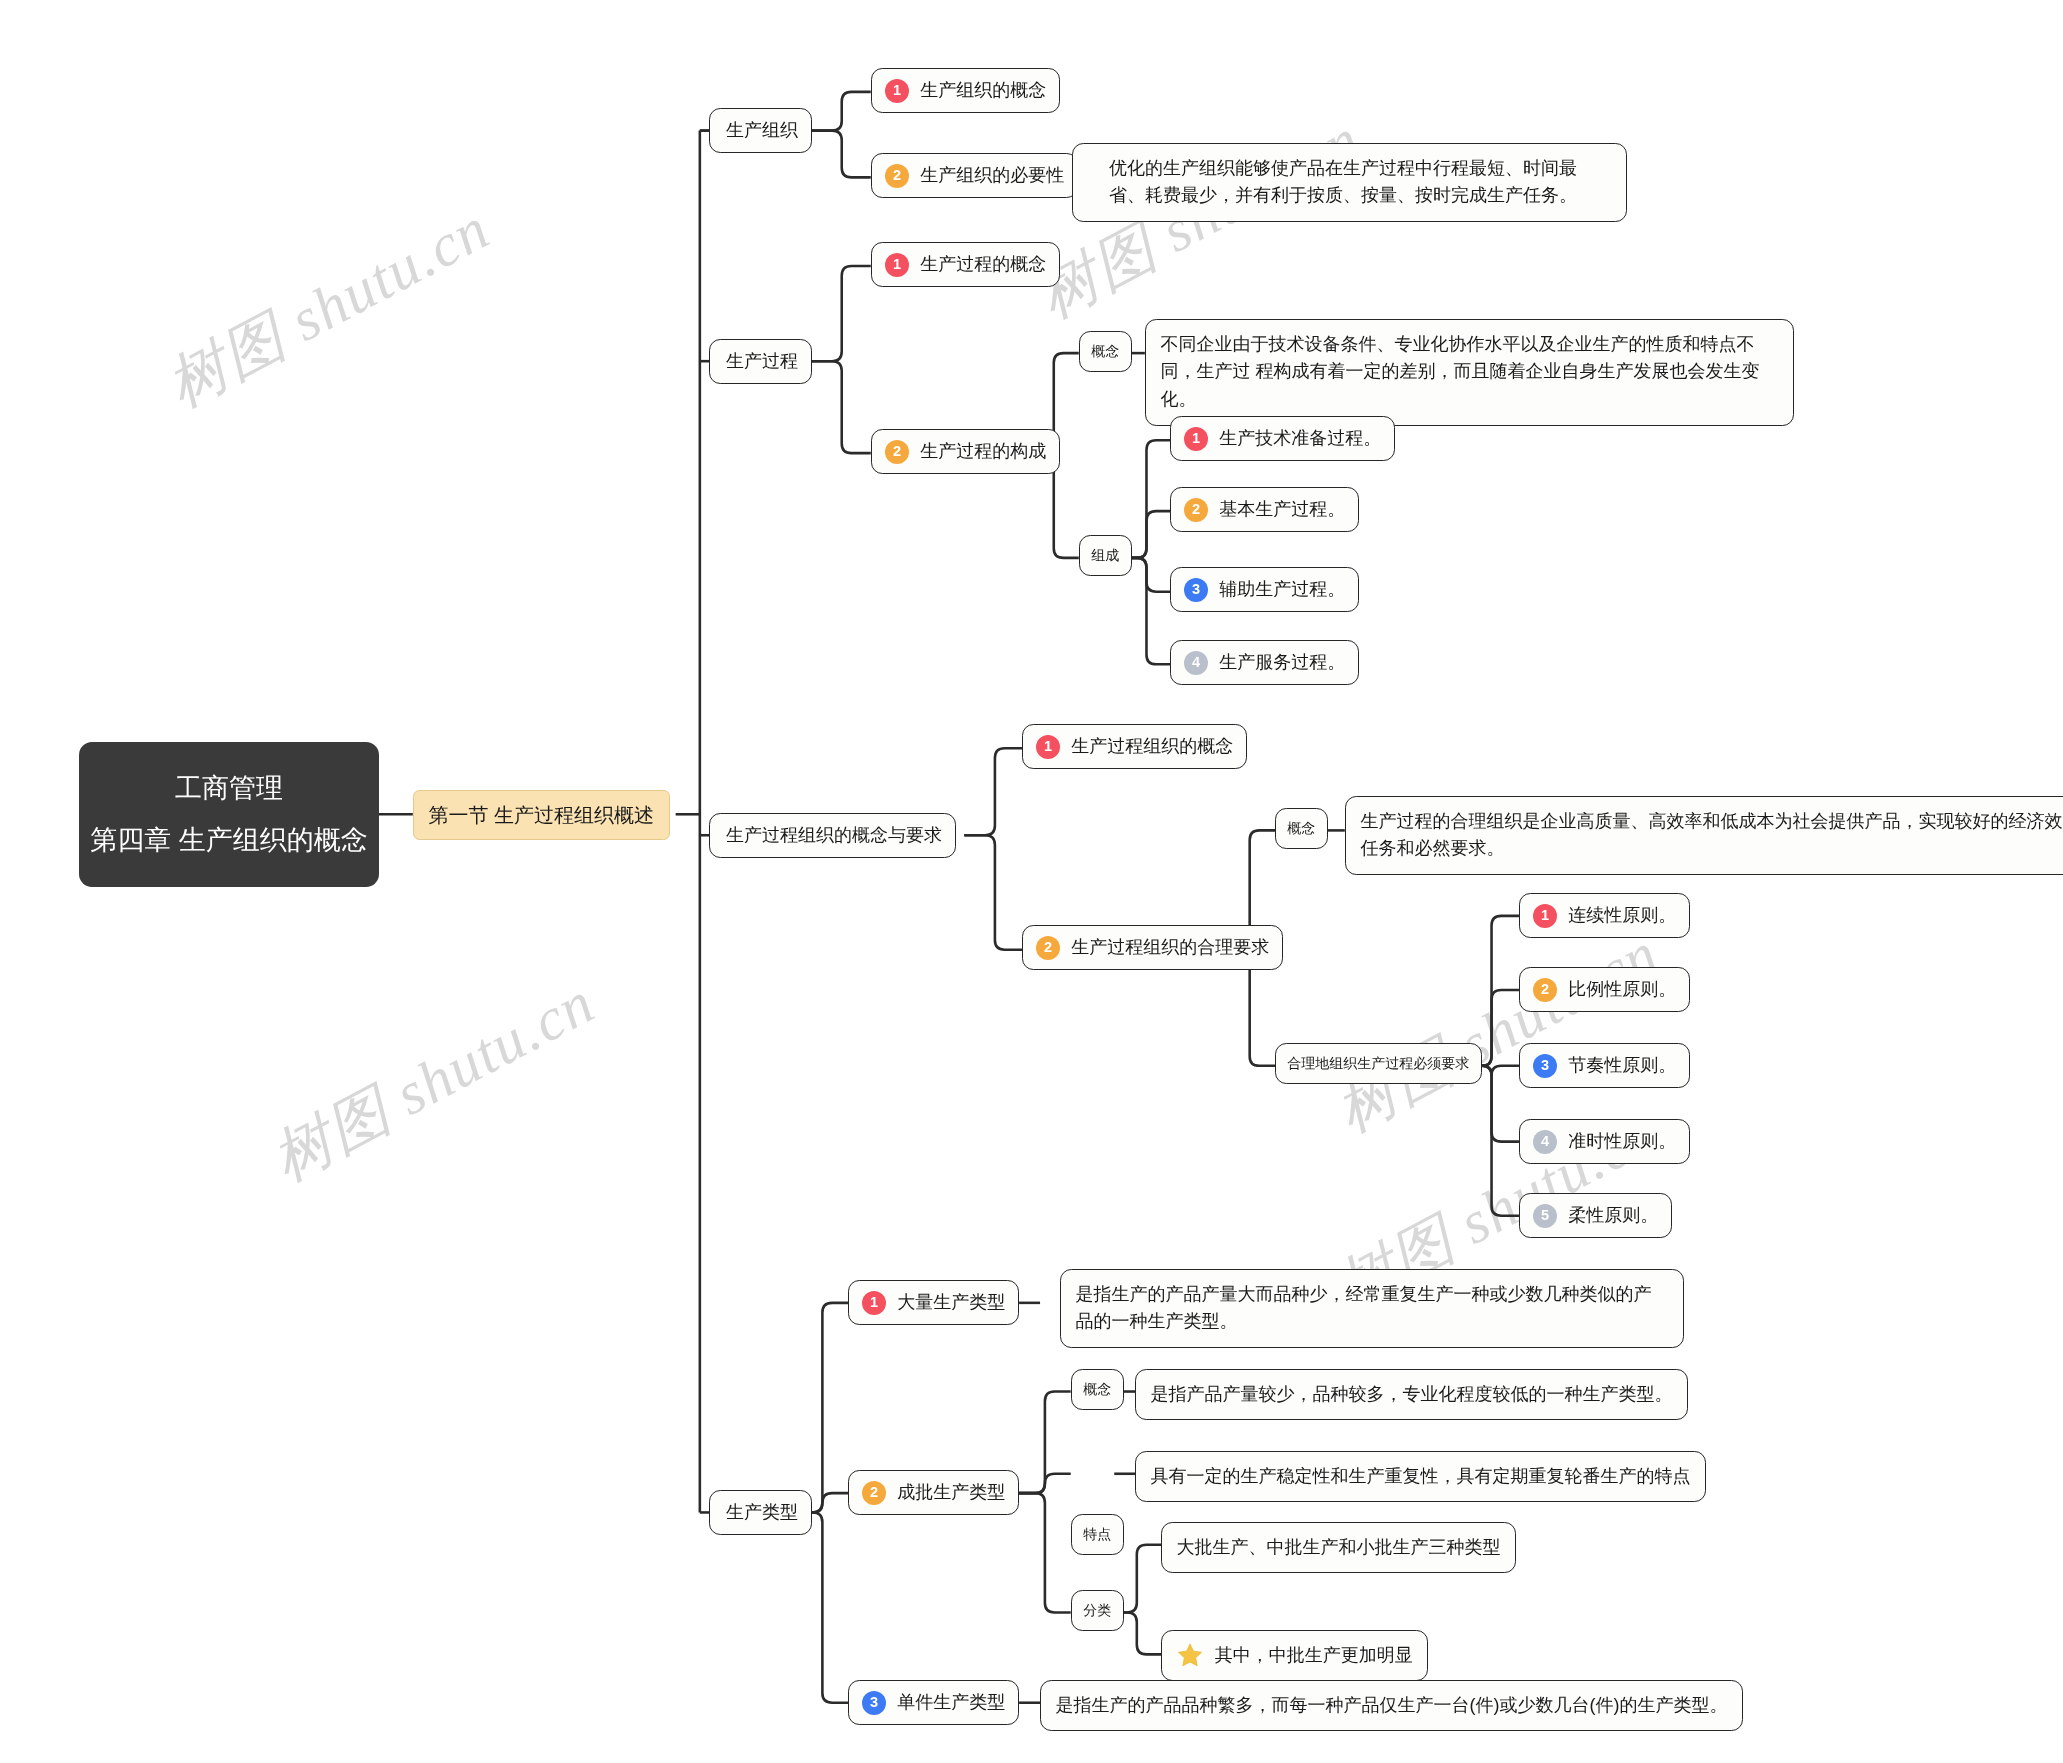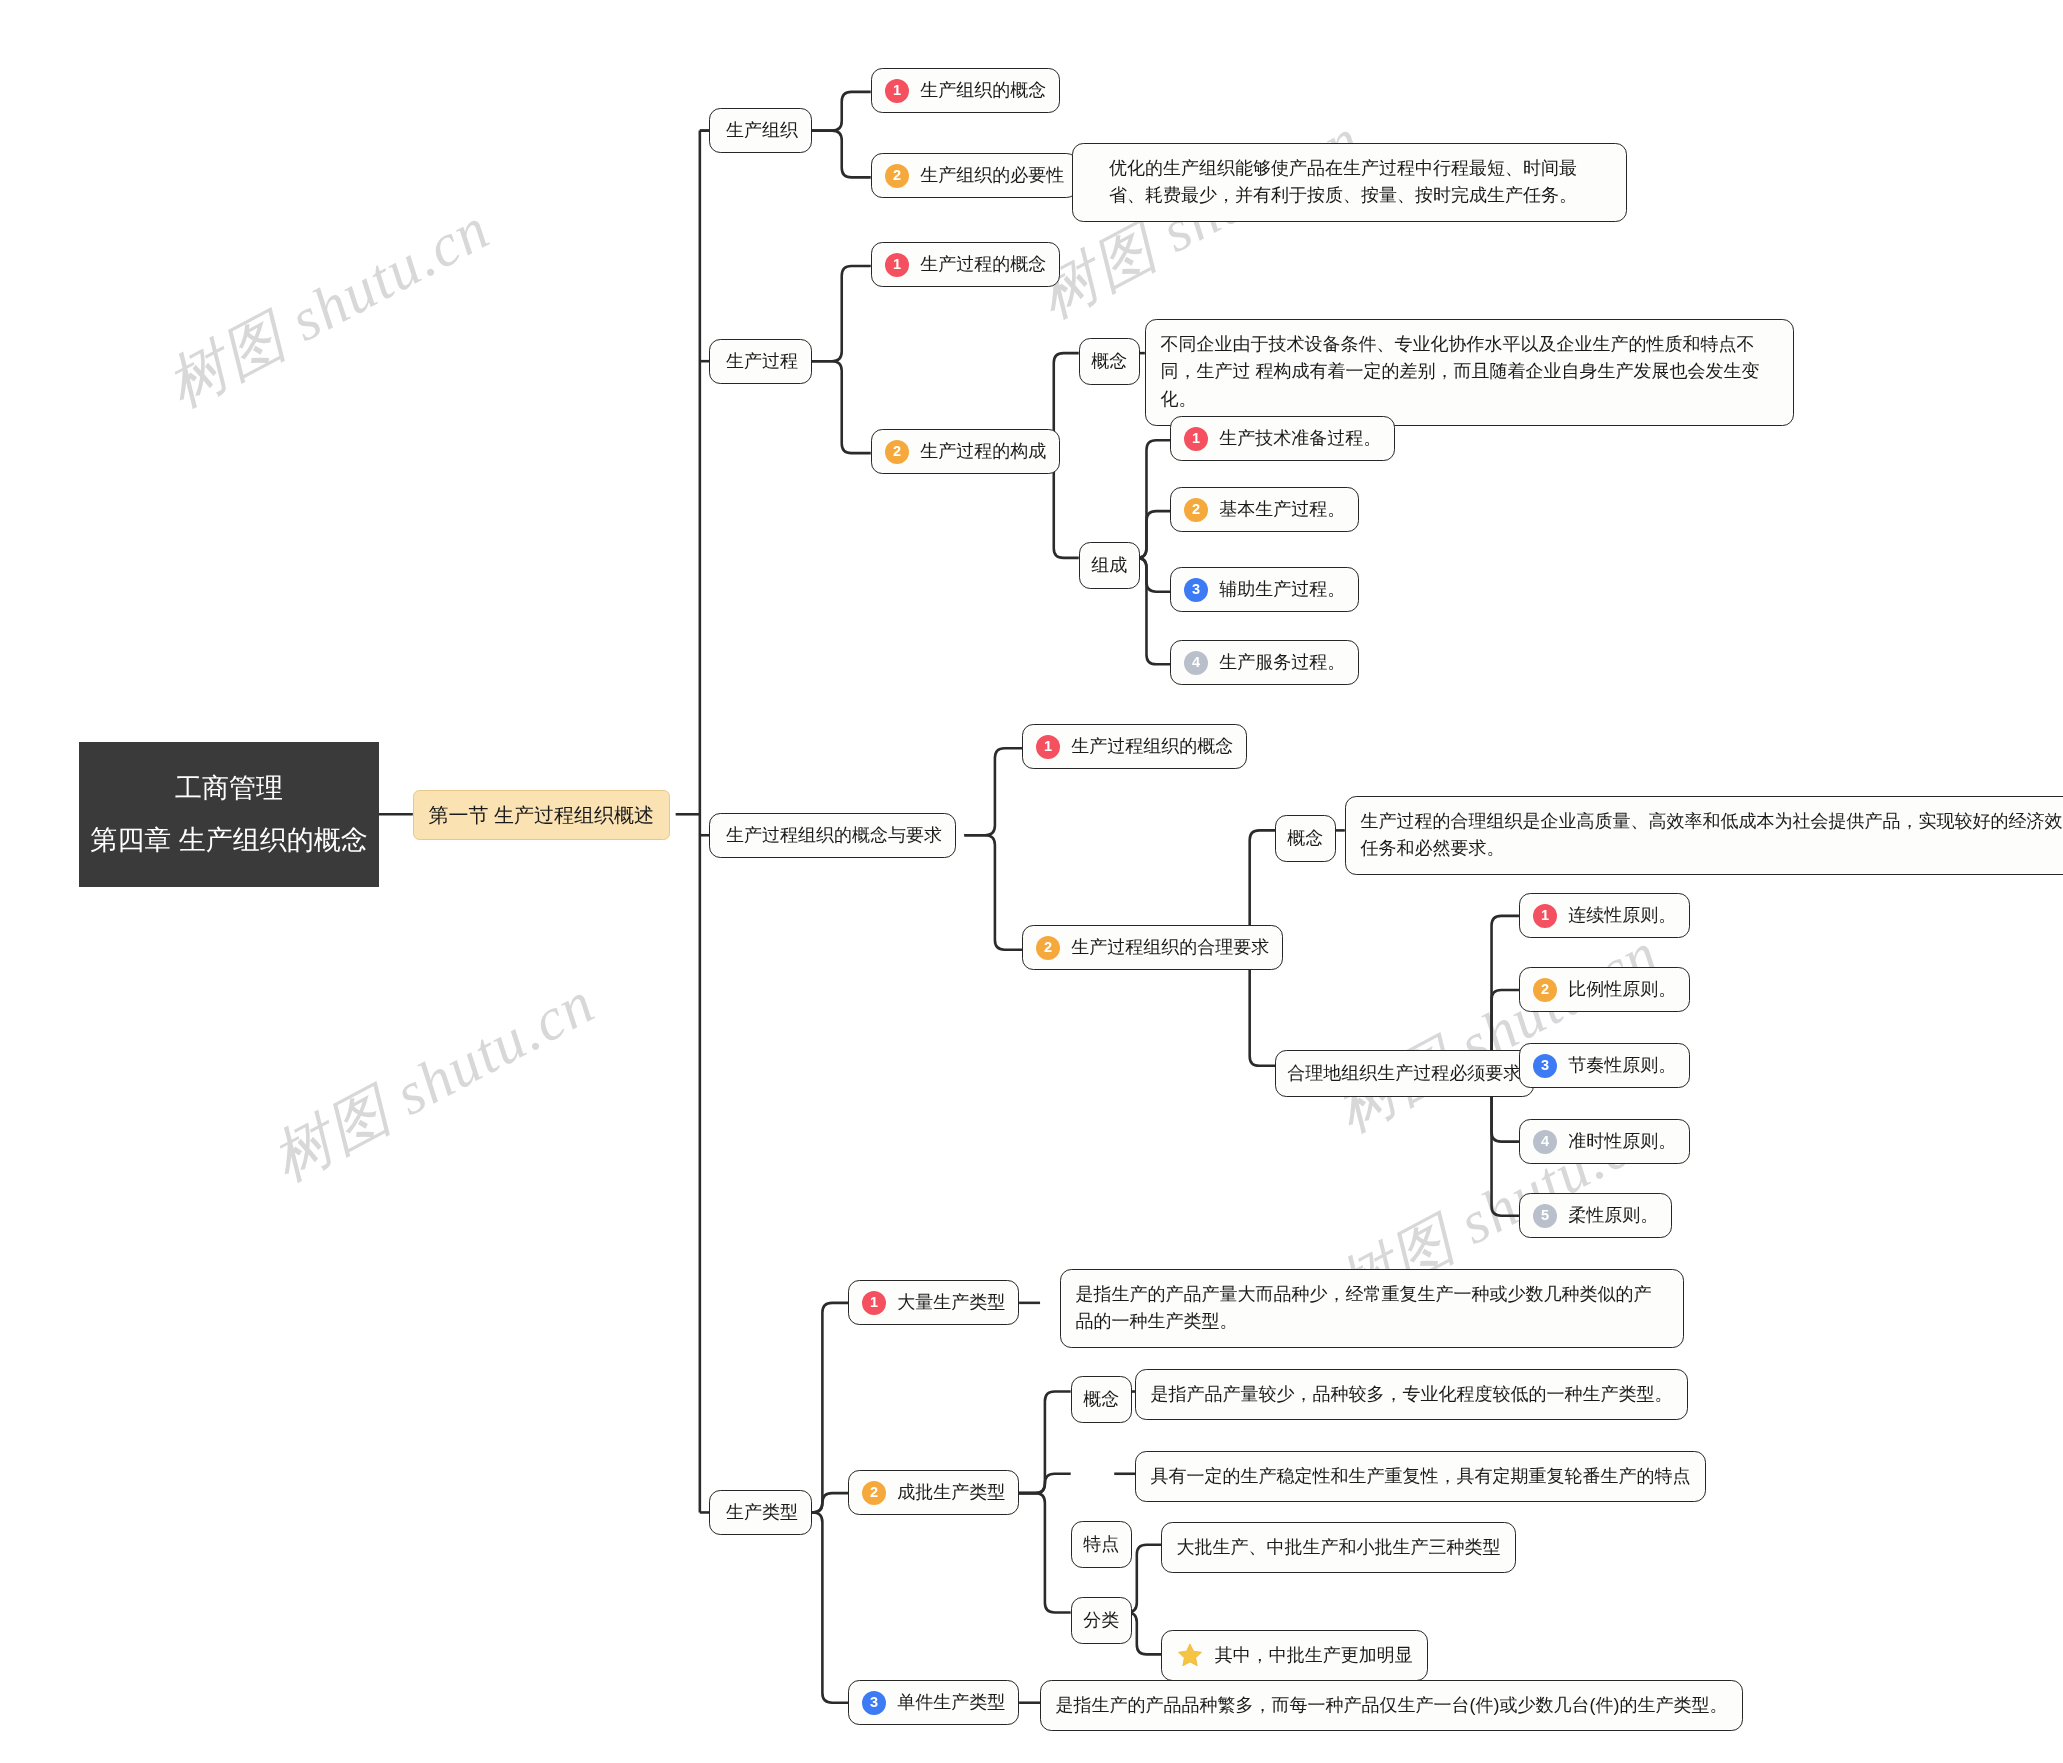--- a/index.html
+++ b/index.html
@@ -60,21 +60,21 @@
     font-size: 18px;
     line-height: 1.5;
     white-space: nowrap;
   }
   .node.wrap { white-space: normal; }
 
   
   .root {
     background: #3a3a3a;
     border: none;
-    border-radius: 0;
+    border-radius: 13px;
     color: #ffffff;
     flex-direction: column;
     justify-content: center;
     align-items: center;
     font-size: 27px;
     line-height: 1.9;
     padding: 14.5px 19.3px;
   }
   .root .rline { display: block; }
 
@@ -84,21 +84,21 @@
     border: 1.2px solid #e4c98a;
     border-radius: 6.4px;
     font-size: 20px;
     padding: 9px 14.5px;
   }
 
   
   .branch { font-size: 18px; padding-left: 16px; }
 
   
-  .smalllabel { font-size: 18px; padding: 9px 11.3px; margin-top: 7px; }
+  .smalllabel { font-size: 14px; padding: 9px 11.3px; }
 
   
   .note { font-size: 18px; line-height: 1.55; padding: 10.5px 14.5px; }
 
   
   .badge {
     flex: 0 0 auto;
     width: 24px;
     height: 24px;
     border-radius: 50%;

